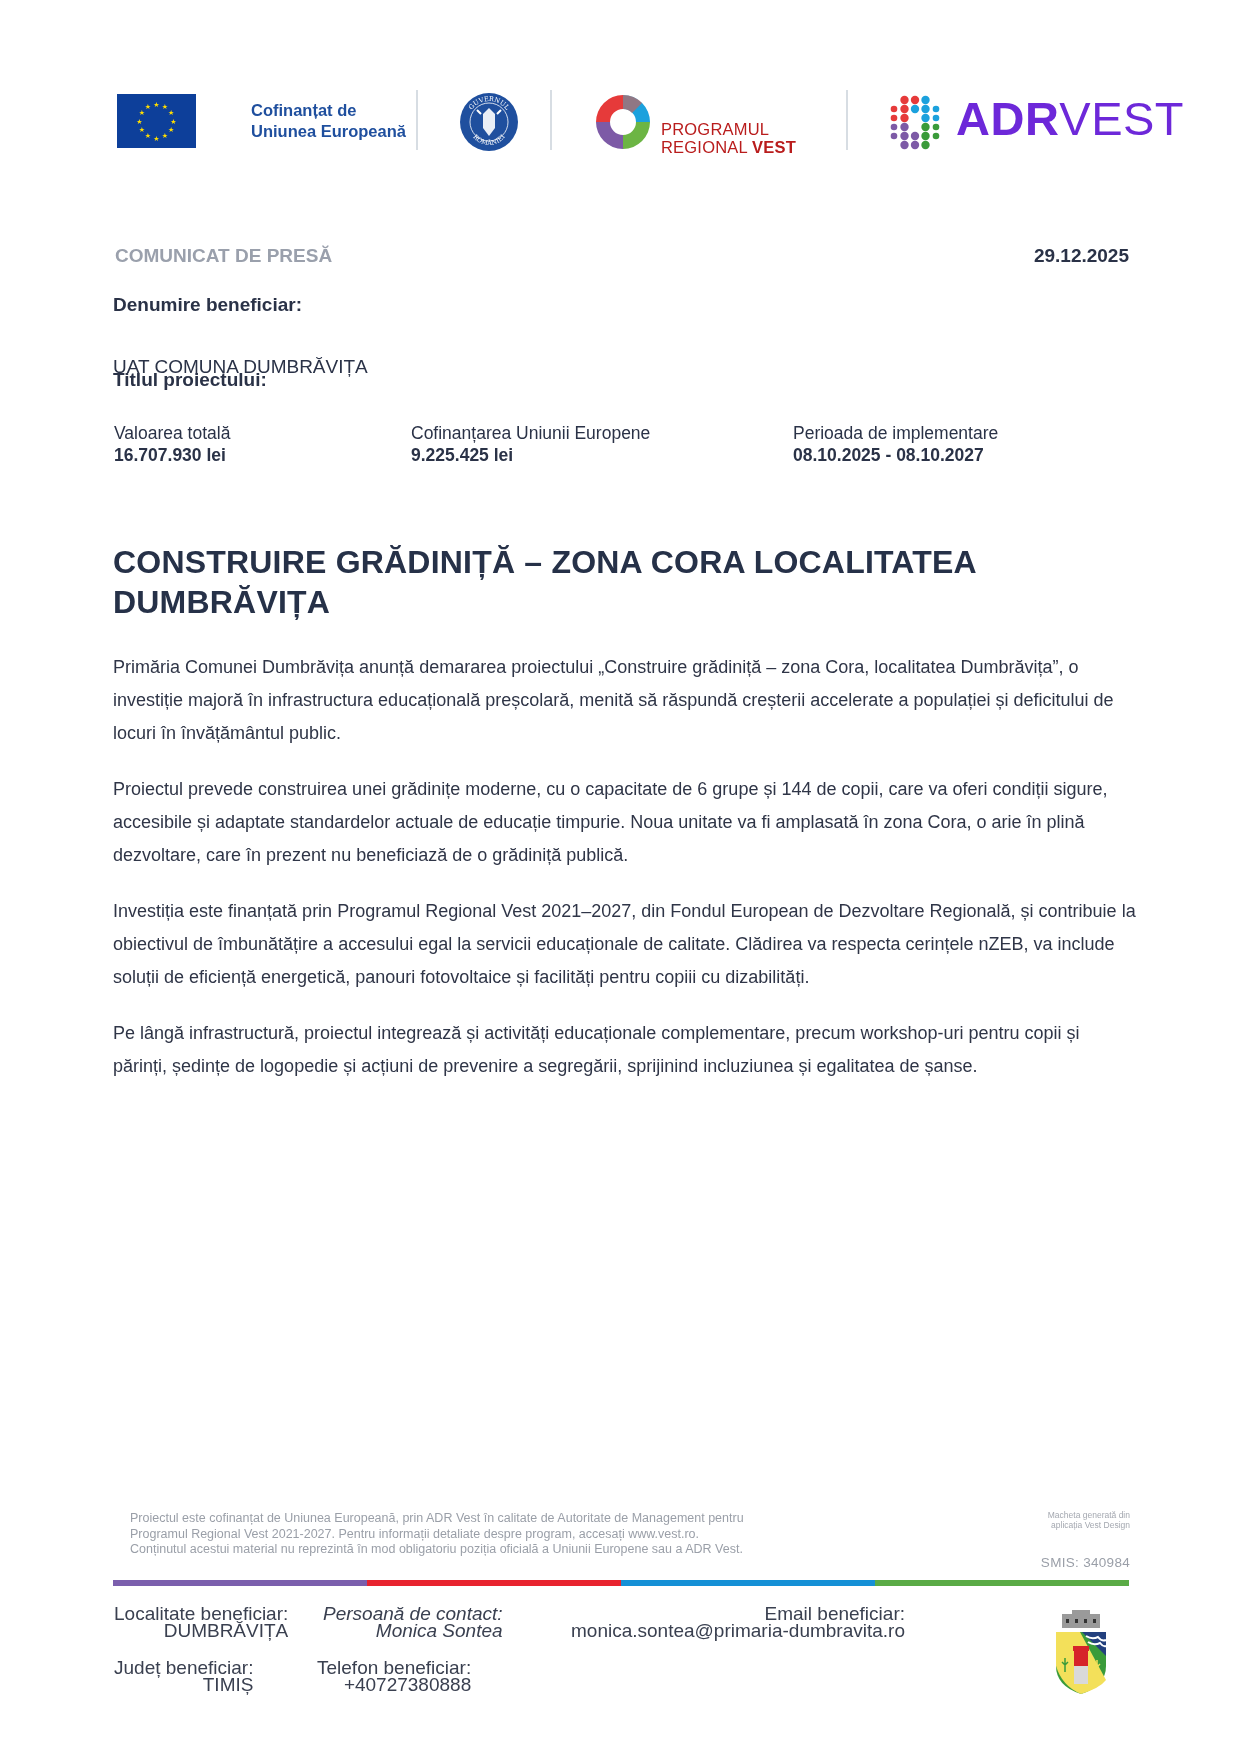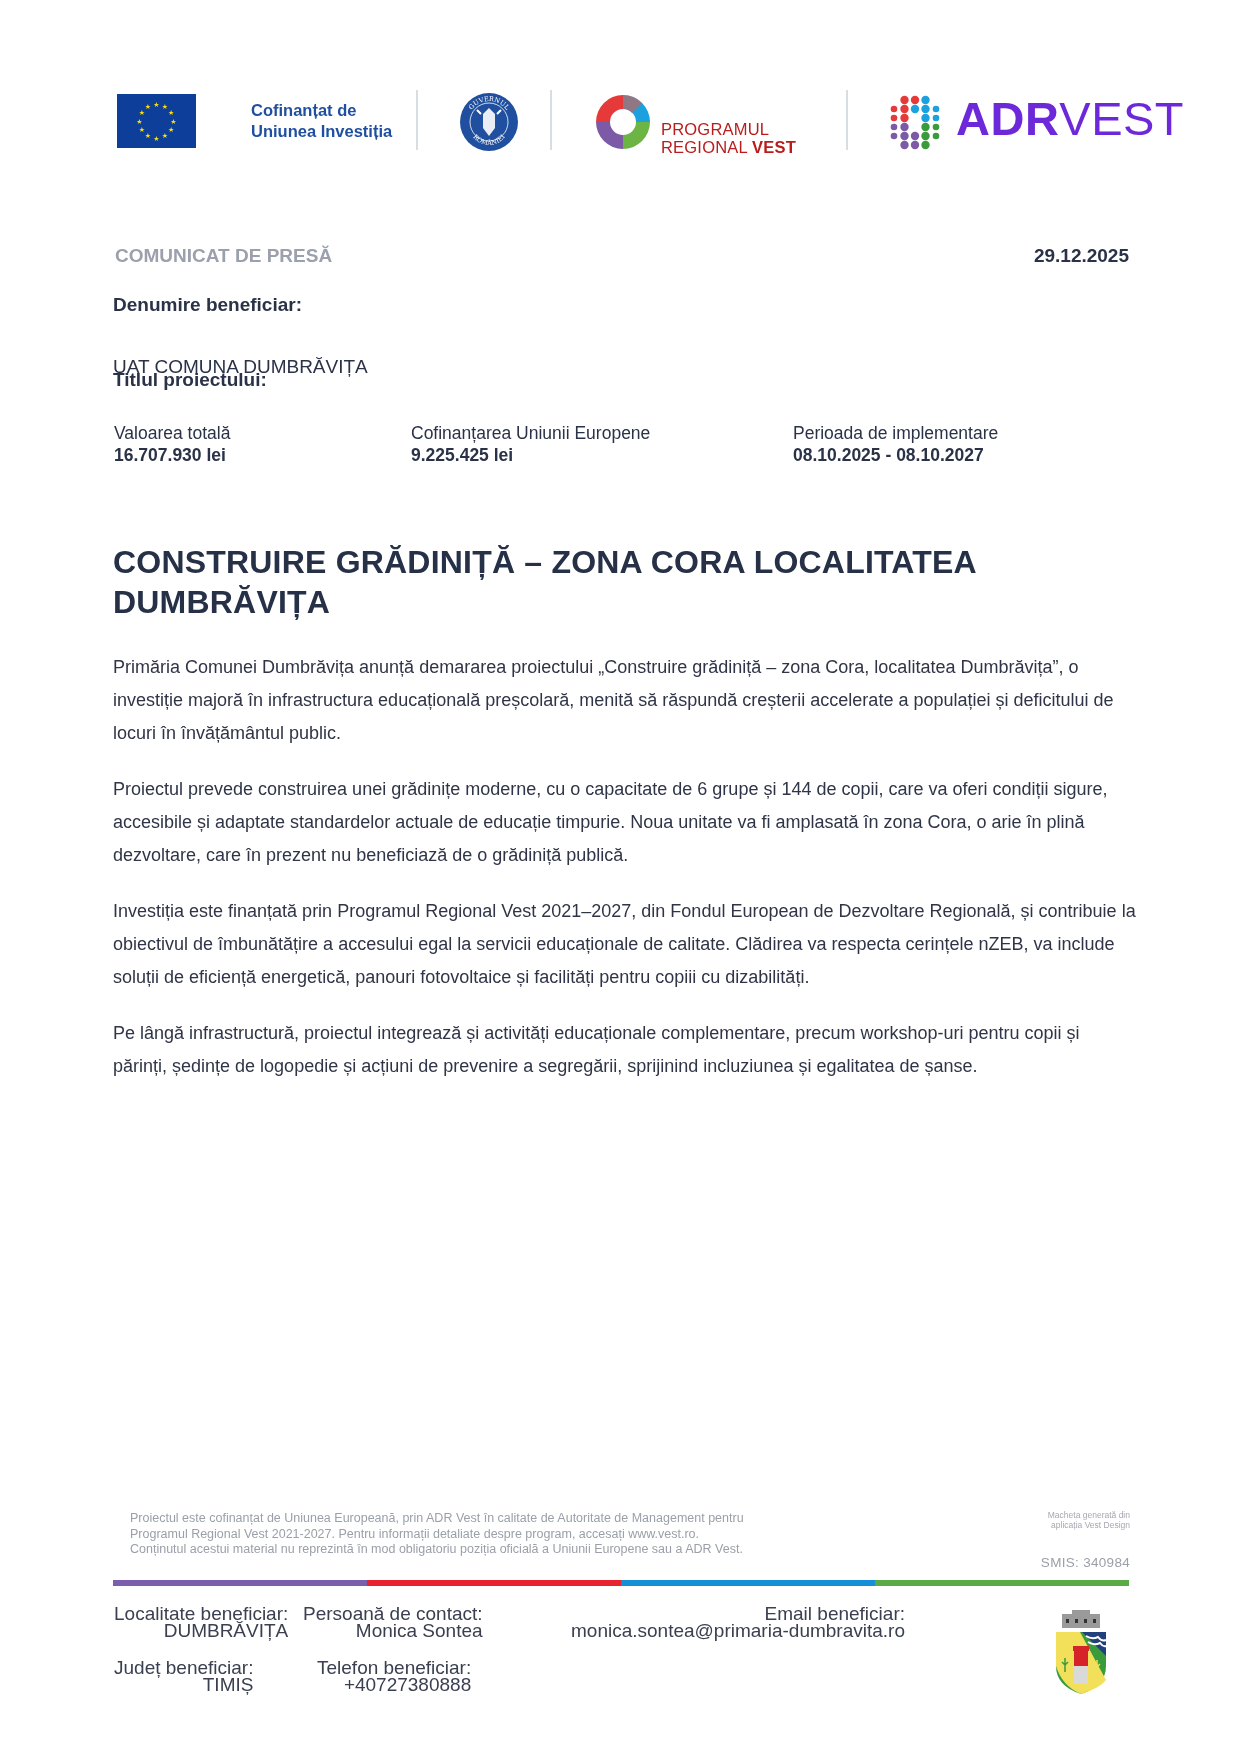--- a/index.html
+++ b/index.html
@@ -80,21 +80,21 @@
         <text x="24.777568135664545" y="21" font-size="7" text-anchor="middle">★</text>
         <text x="30.999999999999993" y="14.777568135664549" font-size="7" text-anchor="middle">★</text>
         <text x="39.5" y="12.5" font-size="7" text-anchor="middle">★</text>
         <text x="48" y="14.777568135664543" font-size="7" text-anchor="middle">★</text>
         <text x="54.22243186433545" y="20.999999999999993" font-size="7" text-anchor="middle">★</text>
       </g>
   </svg>
 </div>
 <div class="abs eu-text">
   <div>Cofinanțat de</div>
-  <div>Uniunea Investiția</div>
+  <div>Uniunea Europeană</div>
 </div>
 
 <div class="abs vsep" style="left:416px; top:90px; height:60px;"></div>
 
 <div class="abs gov-seal">
   <svg viewBox="0 0 60 60" width="60" height="60">
     <circle cx="30" cy="30" r="29" fill="#1f4f9e"></circle>
     <circle cx="30" cy="30" r="19" fill="none" stroke="#ffffff" stroke-width="0.8"></circle>
     <path d="M30 16 L36 22 L36 36 L30 44 L24 36 L24 22 Z" fill="#ffffff" opacity="0.9"></path>
     <path d="M22 22 L18 18 M38 22 L42 18" stroke="#ffffff" stroke-width="2"></path>
@@ -205,21 +205,21 @@
 </div>
 
 <div class="abs contact" style="left:114px; top:1606px;">
   <span class="lbl">Localitate beneficiar:</span>
   <span class="val">DUMBRĂVIȚA</span>
 </div>
 <div class="abs contact" style="left:114px; top:1660px;">
   <span class="lbl">Județ beneficiar:</span>
   <span class="val">TIMIȘ</span>
 </div>
-<div class="abs contact" style="left:303px; top:1606px;">
+<div class="abs contact" style="left:323px; top:1606px;font-style:italic;">
   <span class="lbl">Persoană de contact:</span>
   <span class="val">Monica Sontea</span>
 </div>
 <div class="abs contact" style="left:317px; top:1660px;">
   <span class="lbl">Telefon beneficiar:</span>
   <span class="val">+40727380888</span>
 </div>
 <div class="abs contact" style="left:571px; top:1606px;">
   <span class="lbl">Email beneficiar:</span>
   <span class="val">monica.sontea@primaria-dumbravita.ro</span>

